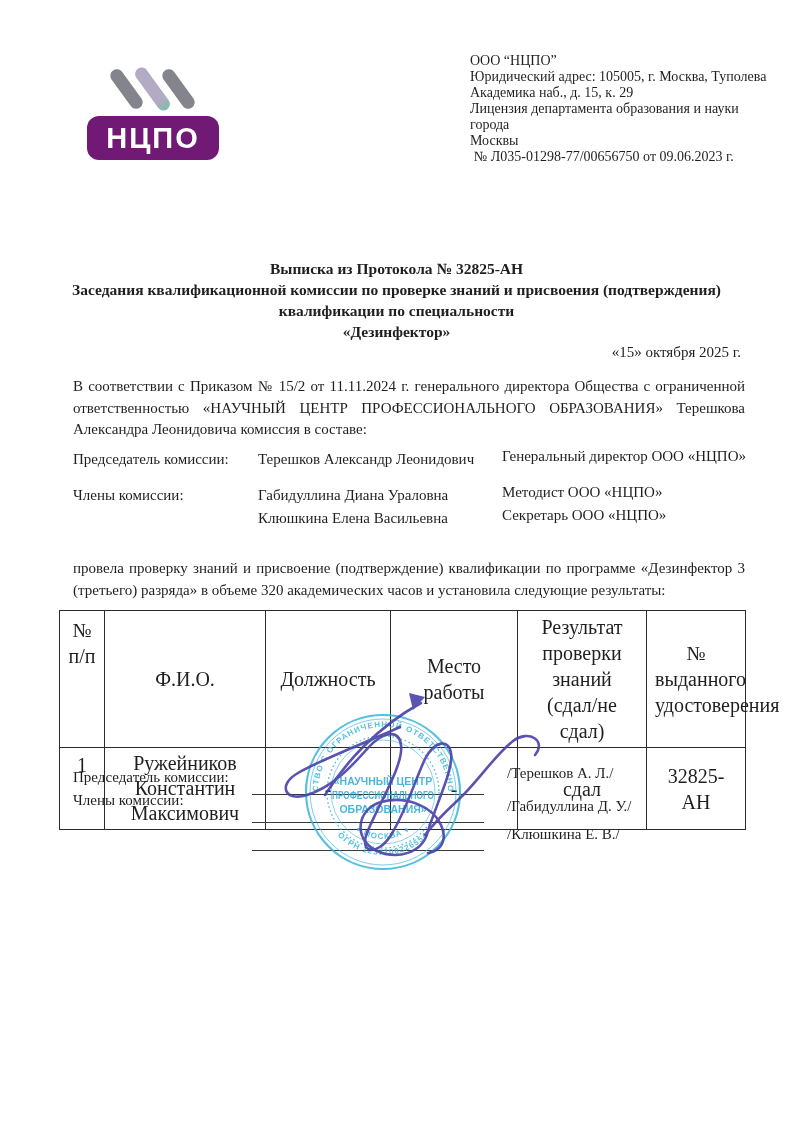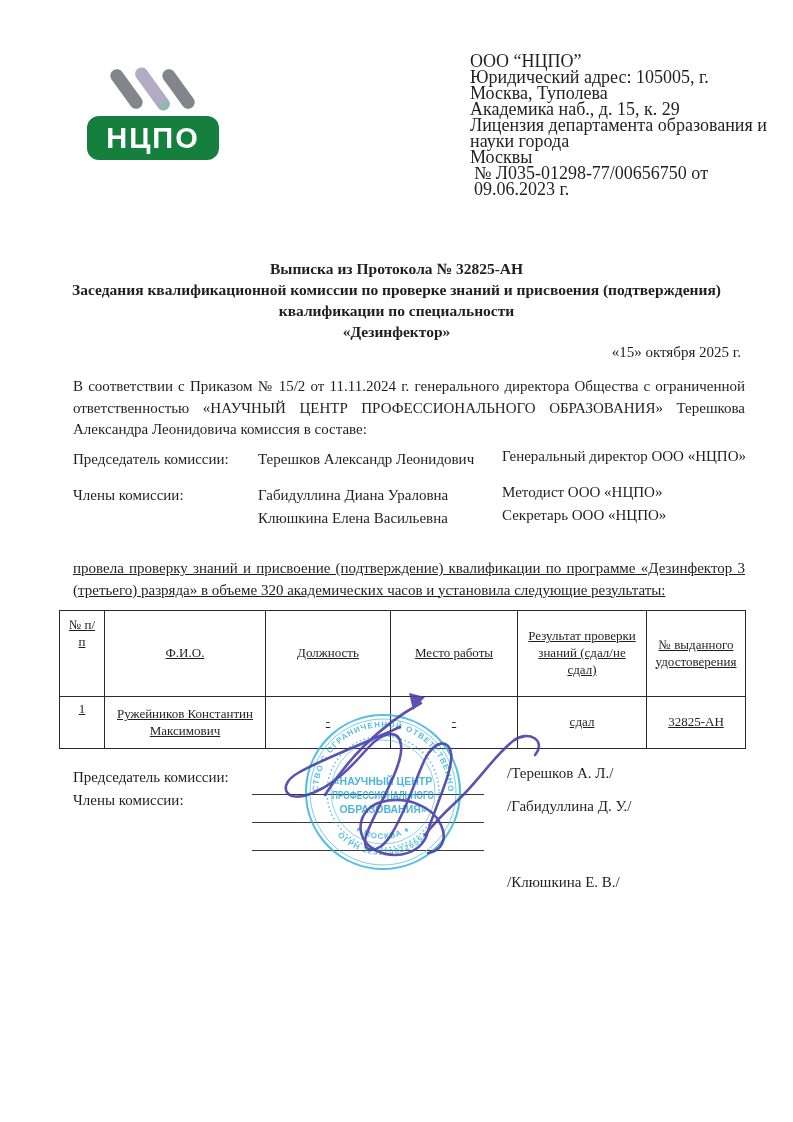--- a/index.html
+++ b/index.html
@@ -8,50 +8,50 @@
     font-family:"Liberation Serif", serif;color:#1f1f1f;overflow:hidden;
   }
   
   .logo-bars{position:absolute;left:112px;top:64px;width:100px;height:46px;}
   .logo-bar{position:absolute;width:13px;height:46px;border-radius:7px;background:#84848d;transform:rotate(-36deg);}
   .logo-bar.b1{left:8px;top:2px;}
   .logo-bar.b2{left:34px;top:0px;height:50px;background:linear-gradient(180deg,#b3abc4 0%,#b3abc4 78%,#79bfa9 100%);}
   .logo-bar.b3{left:60px;top:2px;}
   .logo-box{
     position:absolute;left:87px;top:116px;width:132px;height:44px;border-radius:12px;
-    background:#15803d;display:flex;align-items:center;justify-content:center;
+    background:#701a75;display:flex;align-items:center;justify-content:center;
   }
   .logo-box span{
     font-family:"Liberation Sans", sans-serif;font-weight:bold;font-size:29px;
     color:#ffffff;letter-spacing:2px;line-height:1;
   }
   
-  .company-info{position:absolute;left:470px;top:53px;width:300px;font-size:18px;line-height:16px;}
+  .company-info{position:absolute;left:470px;top:53px;width:300px;font-size:14px;line-height:16px;}
   .company-info .cl7{padding-left:4px;}
   
   .doc-title{position:absolute;left:0;top:258px;width:793px;text-align:center;font-weight:bold;font-size:15.5px;line-height:21px;}
   .doc-date{position:absolute;right:52px;top:344px;font-size:15px;}
   
   .para{position:absolute;left:73px;width:672px;font-size:15px;line-height:21.5px;text-align:justify;margin:0;}
   .p-intro{top:376px;}
-  .p-results{top:558px;text-decoration:underline;}
+  .p-results{top:558px;}
   
   .comm{position:absolute;font-size:15px;white-space:nowrap;}
   .c-label1{left:73px;top:451px;}
   .c-name1{left:258px;top:451px;text-align:right;}
   .c-role1{left:502px;top:448px;}
   .c-label2{left:73px;top:487px;}
   .c-name2{left:258px;top:487px;}
   .c-role2{left:502px;top:484px;}
   .c-name3{left:258px;top:510px;}
   .c-role3{left:502px;top:507px;}
   
   table.results{
     position:absolute;left:59px;top:610px;width:686px;border-collapse:collapse;table-layout:fixed;
-    font-size:13px;z-index:1;text-decoration:underline;
+    font-size:20px;z-index:1;
   }
   table.results th,table.results td{
     border:1.4px solid #2b2b2b;text-align:center;vertical-align:middle;
     padding:3px 8px;font-weight:normal;line-height:1.3;
   }
   table.results tr.hdr{height:86px;}
   table.results tr.row{height:52px;}
   table.results th.num{vertical-align:top;padding-top:6px;}
   table.results td.num{vertical-align:top;padding-top:4px;}
   table.results td.fio{line-height:1.25;}
@@ -59,21 +59,21 @@
   .sig-label{position:absolute;font-size:15px;white-space:nowrap;}
   .s-label1{left:73px;top:769px;}
   .s-label2{left:73px;top:792px;}
   .sig-line{position:absolute;left:252px;width:232px;height:0;border-top:1.6px solid #3a3a3a;z-index:2;}
   .sl1{top:794px;}
   .sl2{top:822px;}
   .sl3{top:850px;}
   .sig-name{position:absolute;left:507px;font-size:15px;white-space:nowrap;}
   .sn1{top:765px;}
   .sn2{top:798px;}
-  .sn3{top:826px;margin-top:48px;}
+  .sn3{top:826px;}
   
   .stamp-svg{position:absolute;left:295px;top:704px;z-index:3;pointer-events:none;opacity:.85;}
   .pen-svg{position:absolute;left:265px;top:685px;z-index:4;pointer-events:none;opacity:.9;}
   .stamp-ring-text{font-family:"Liberation Sans", sans-serif;font-size:8px;letter-spacing:1.1px;font-weight:bold;}
   .stamp-center-text{font-family:"Liberation Sans", sans-serif;font-weight:bold;}
 </style>
 </head>
 <body>
 
 <div class="page">

